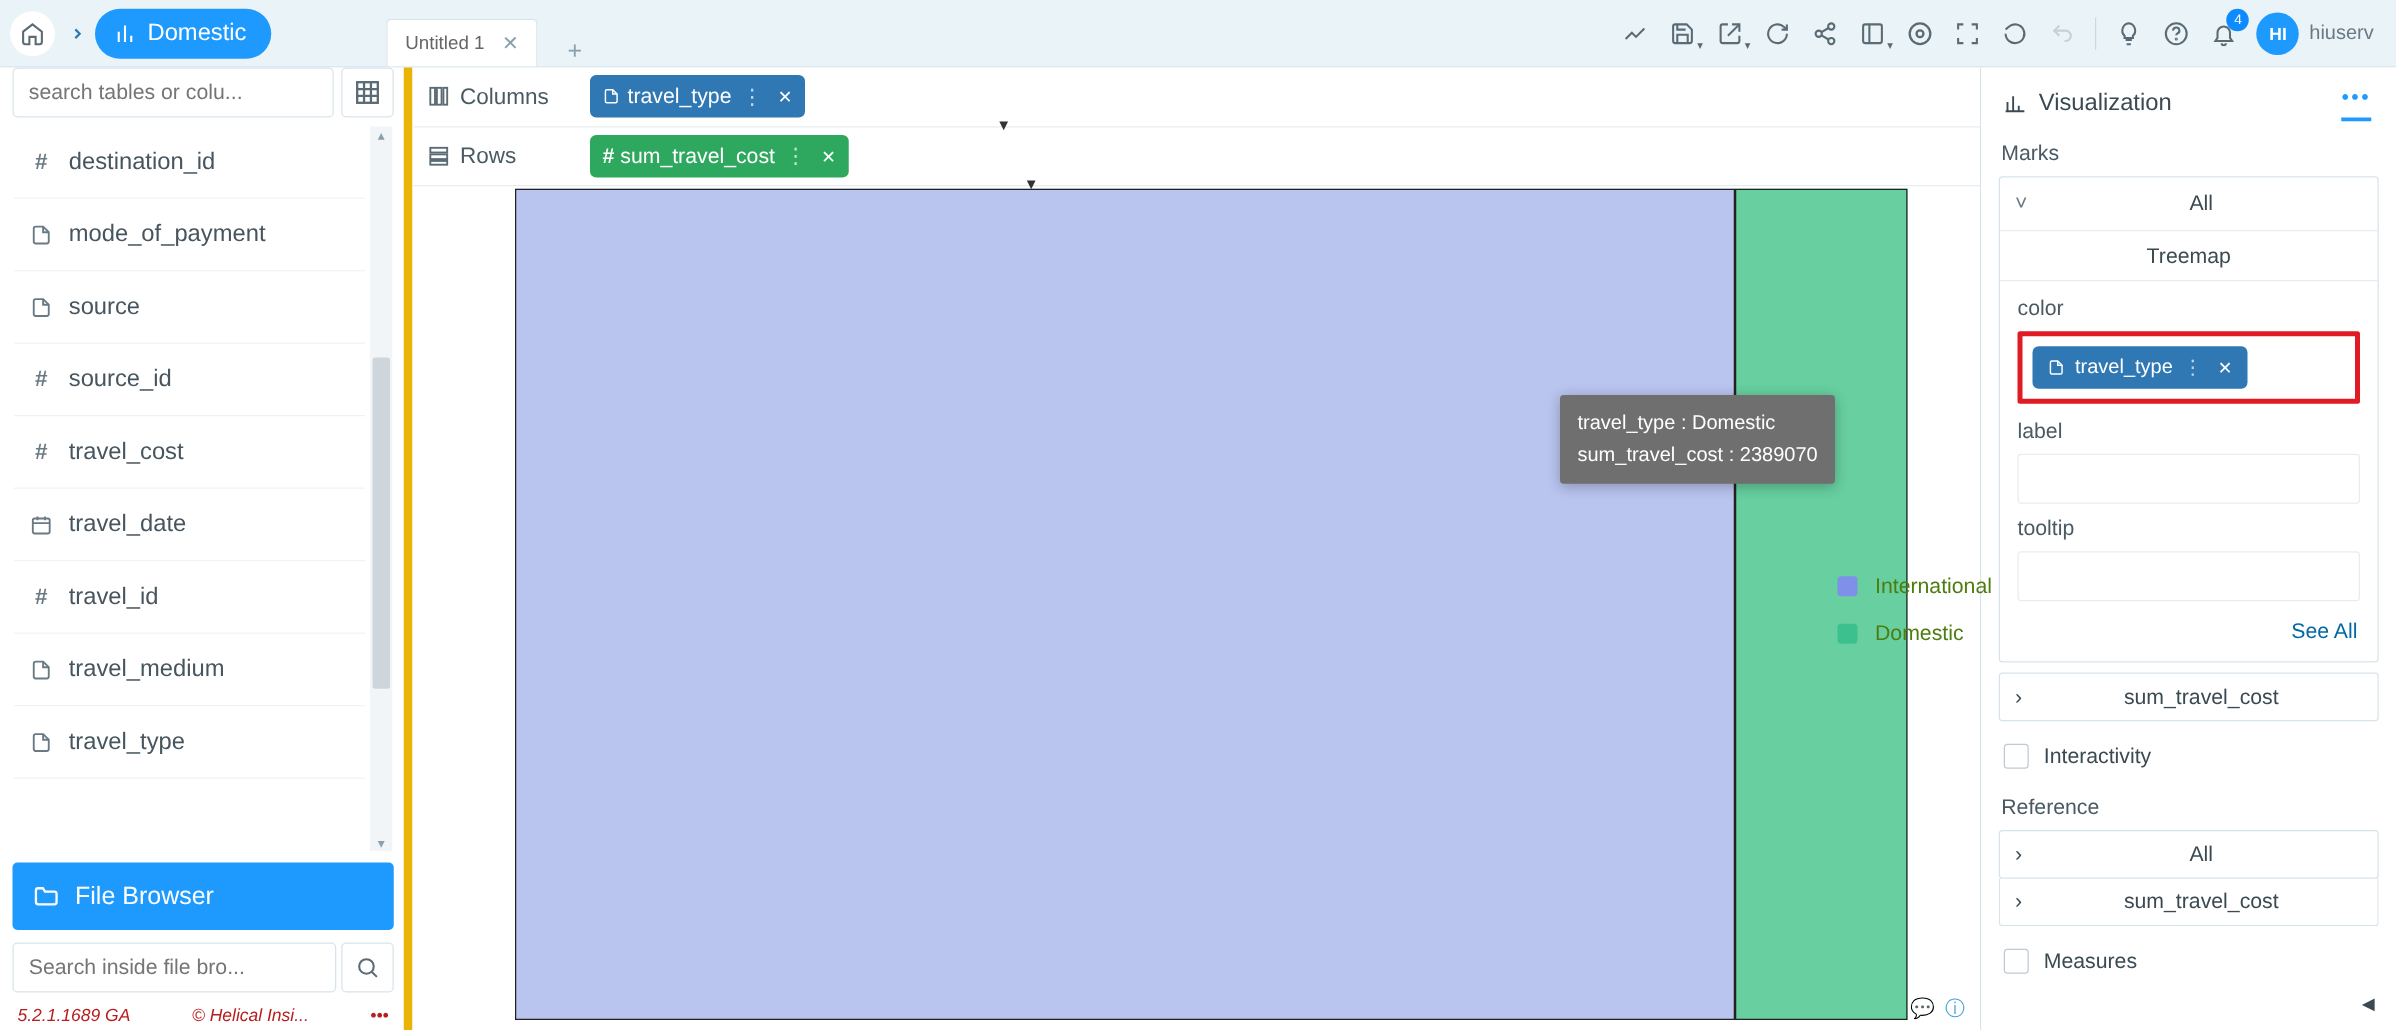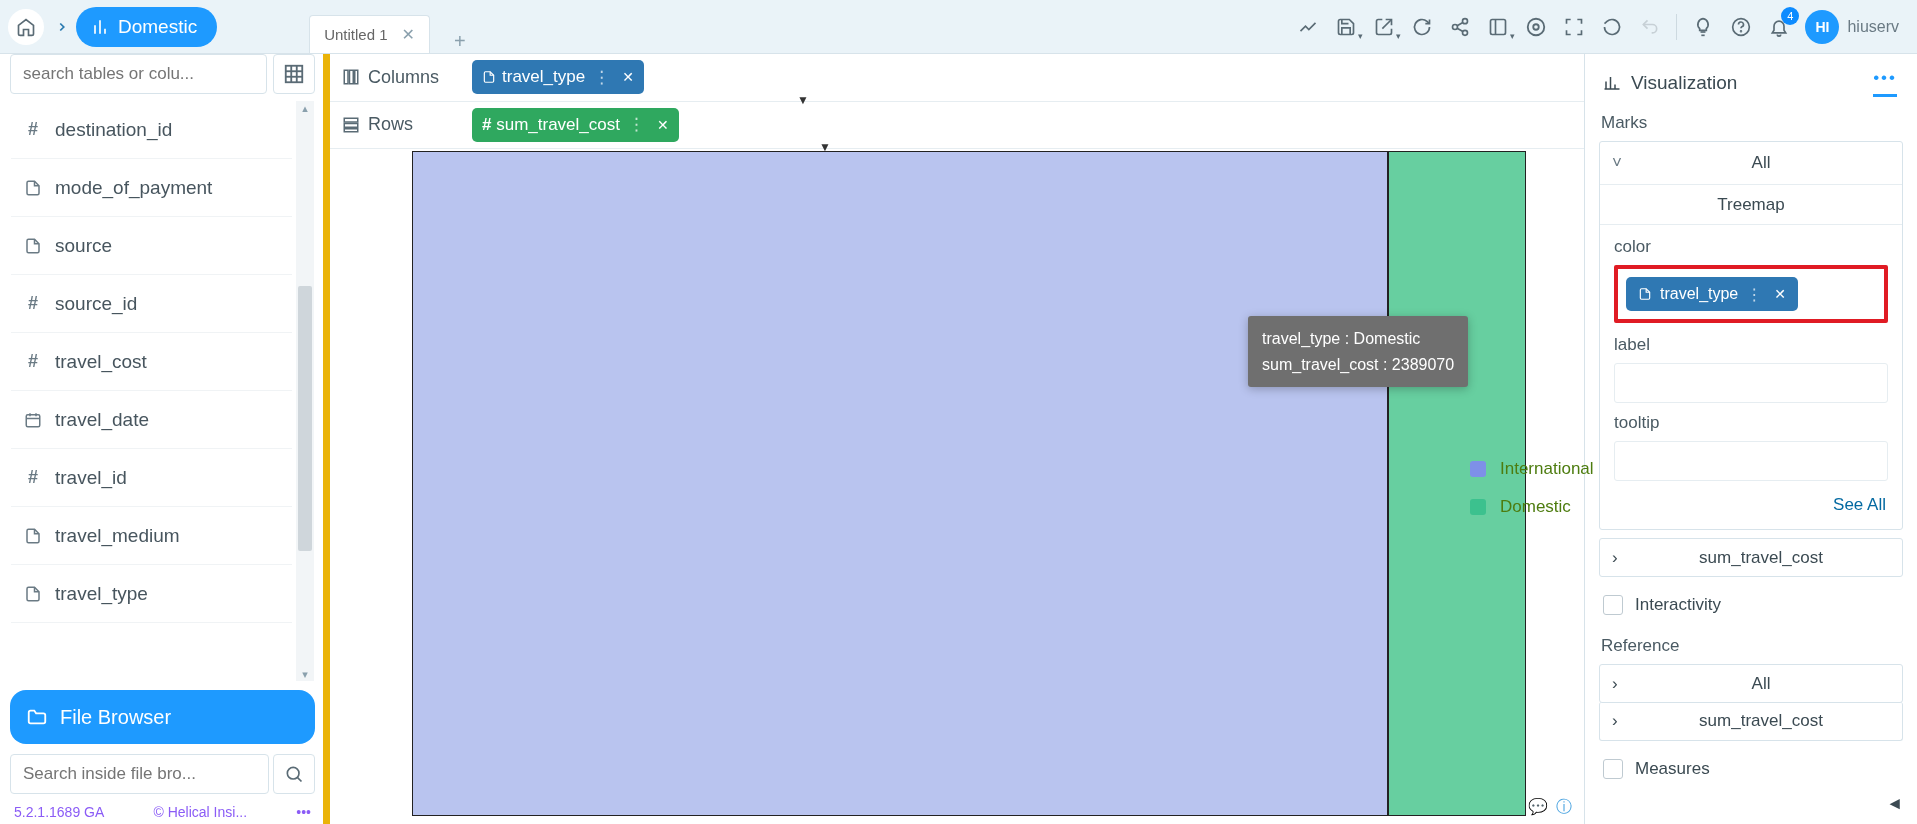--- a/index.html
+++ b/index.html
@@ -34,24 +34,24 @@
 .search-input { flex:1; height:40px; border:1px solid #d7e3ea; border-radius:4px; padding:0 12px; font-size:17px; color:#7b8a93;}
 .grid-btn { width:42px; height:40px; border:1px solid #d7e3ea; border-radius:4px; display:flex; align-items:center; justify-content:center; cursor:pointer;}
 .field-list { flex:1; overflow:hidden; position:relative; border:1px solid transparent;}
 .field-list-inner { position:absolute; inset:0; overflow-y:auto; padding-right:22px;}
 .field-item { display:flex; align-items:center; height:58px; padding:0 12px; color:#47555e; font-size:19px; border-bottom:1px solid #f0f3f5; cursor:grab;}
 .field-item svg, .field-item .hash { margin-right:12px; width:20px; text-align:center; color:#6a7a84;}
 .hash { font-size:18px; font-weight:600;}
 .fake-scroll { position:absolute; right:0; top:0; bottom:0; width:18px; background:#f2f5f7;}
 .fake-thumb { position:absolute; right:2px; top:185px; width:14px; height:265px; background:#cfd6db; border-radius:2px;}
 .fake-arrow { position:absolute; right:2px; width:14px; height:14px; color:#8aa0ad; font-size:11px; display:flex; align-items:center; justify-content:center;}
-.file-browser { height:54px; background:#1e9aff; color:#fff; display:flex; align-items:center; padding:0 16px; font-size:20px; border-radius:16px; margin-top:8px; cursor:pointer;}
+.file-browser { height:54px; background:#1e9aff; color:#fff; display:flex; align-items:center; padding:0 16px; font-size:20px; border-radius:4px; margin-top:8px; cursor:pointer;}
 .file-browser svg { margin-right:12px;}
 .fb-search-row { display:flex; gap:4px; margin-top:10px;}
-.footer { display:flex; align-items:center; justify-content:space-between; font-size:14px; color:#8b5cf6; padding:10px 4px 0 4px;}
+.footer { display:flex; align-items:center; justify-content:space-between; font-size:14px; color:#b91c1c; padding:10px 4px 0 4px;font-style:italic;}
 .footer .ellips { cursor:pointer;}
 
 
 .mid { flex:1; display:flex; flex-direction:column; background:#fff; border-right:1px solid #d7e3ea; }
 .shelf { display:flex; align-items:center; height:50px; border-bottom:1px solid #e6edf1; padding:0 12px; position:relative;}
 .shelf-label { display:flex; align-items:center; width:130px; color:#4a5a63; font-size:18px;}
 .shelf-label svg { margin-right:8px;}
 .pill { display:inline-flex; align-items:center; height:34px; border-radius:5px; color:#fff; padding:0 10px; font-size:17px; cursor:pointer;}
 .pill.blue { background:#2f78b3; }
 .pill.green { background:#2fa85f; }

